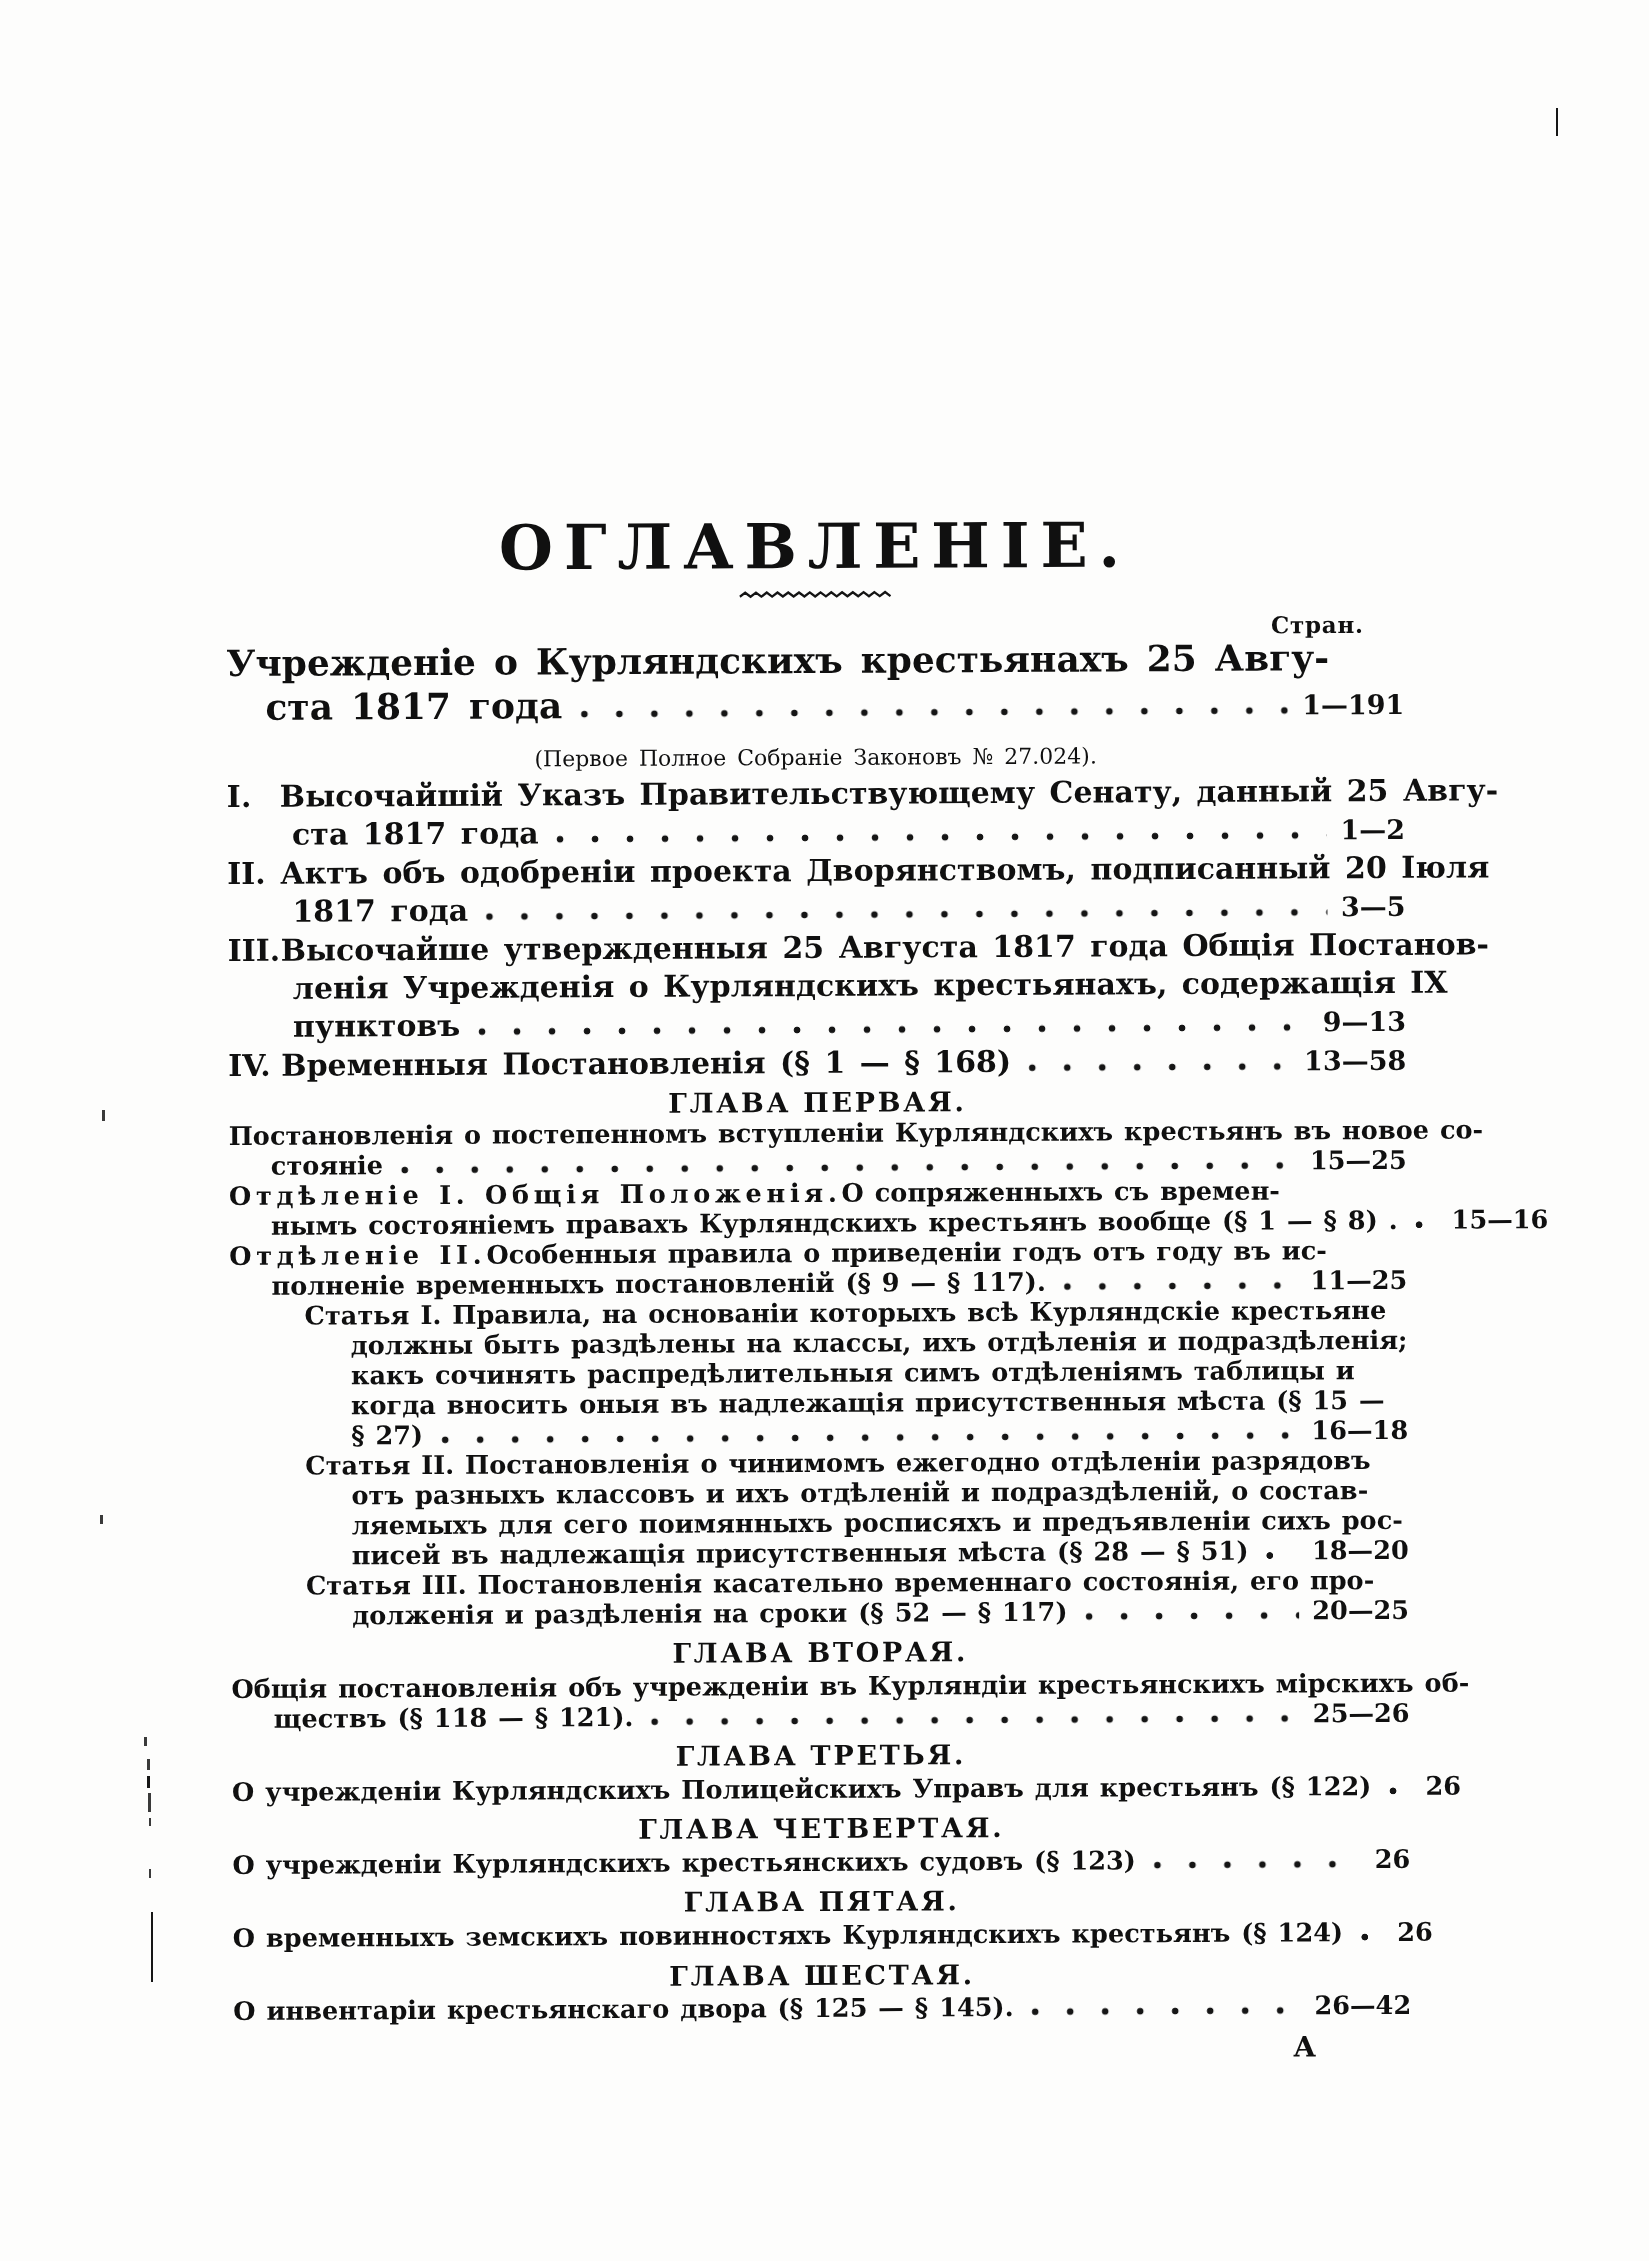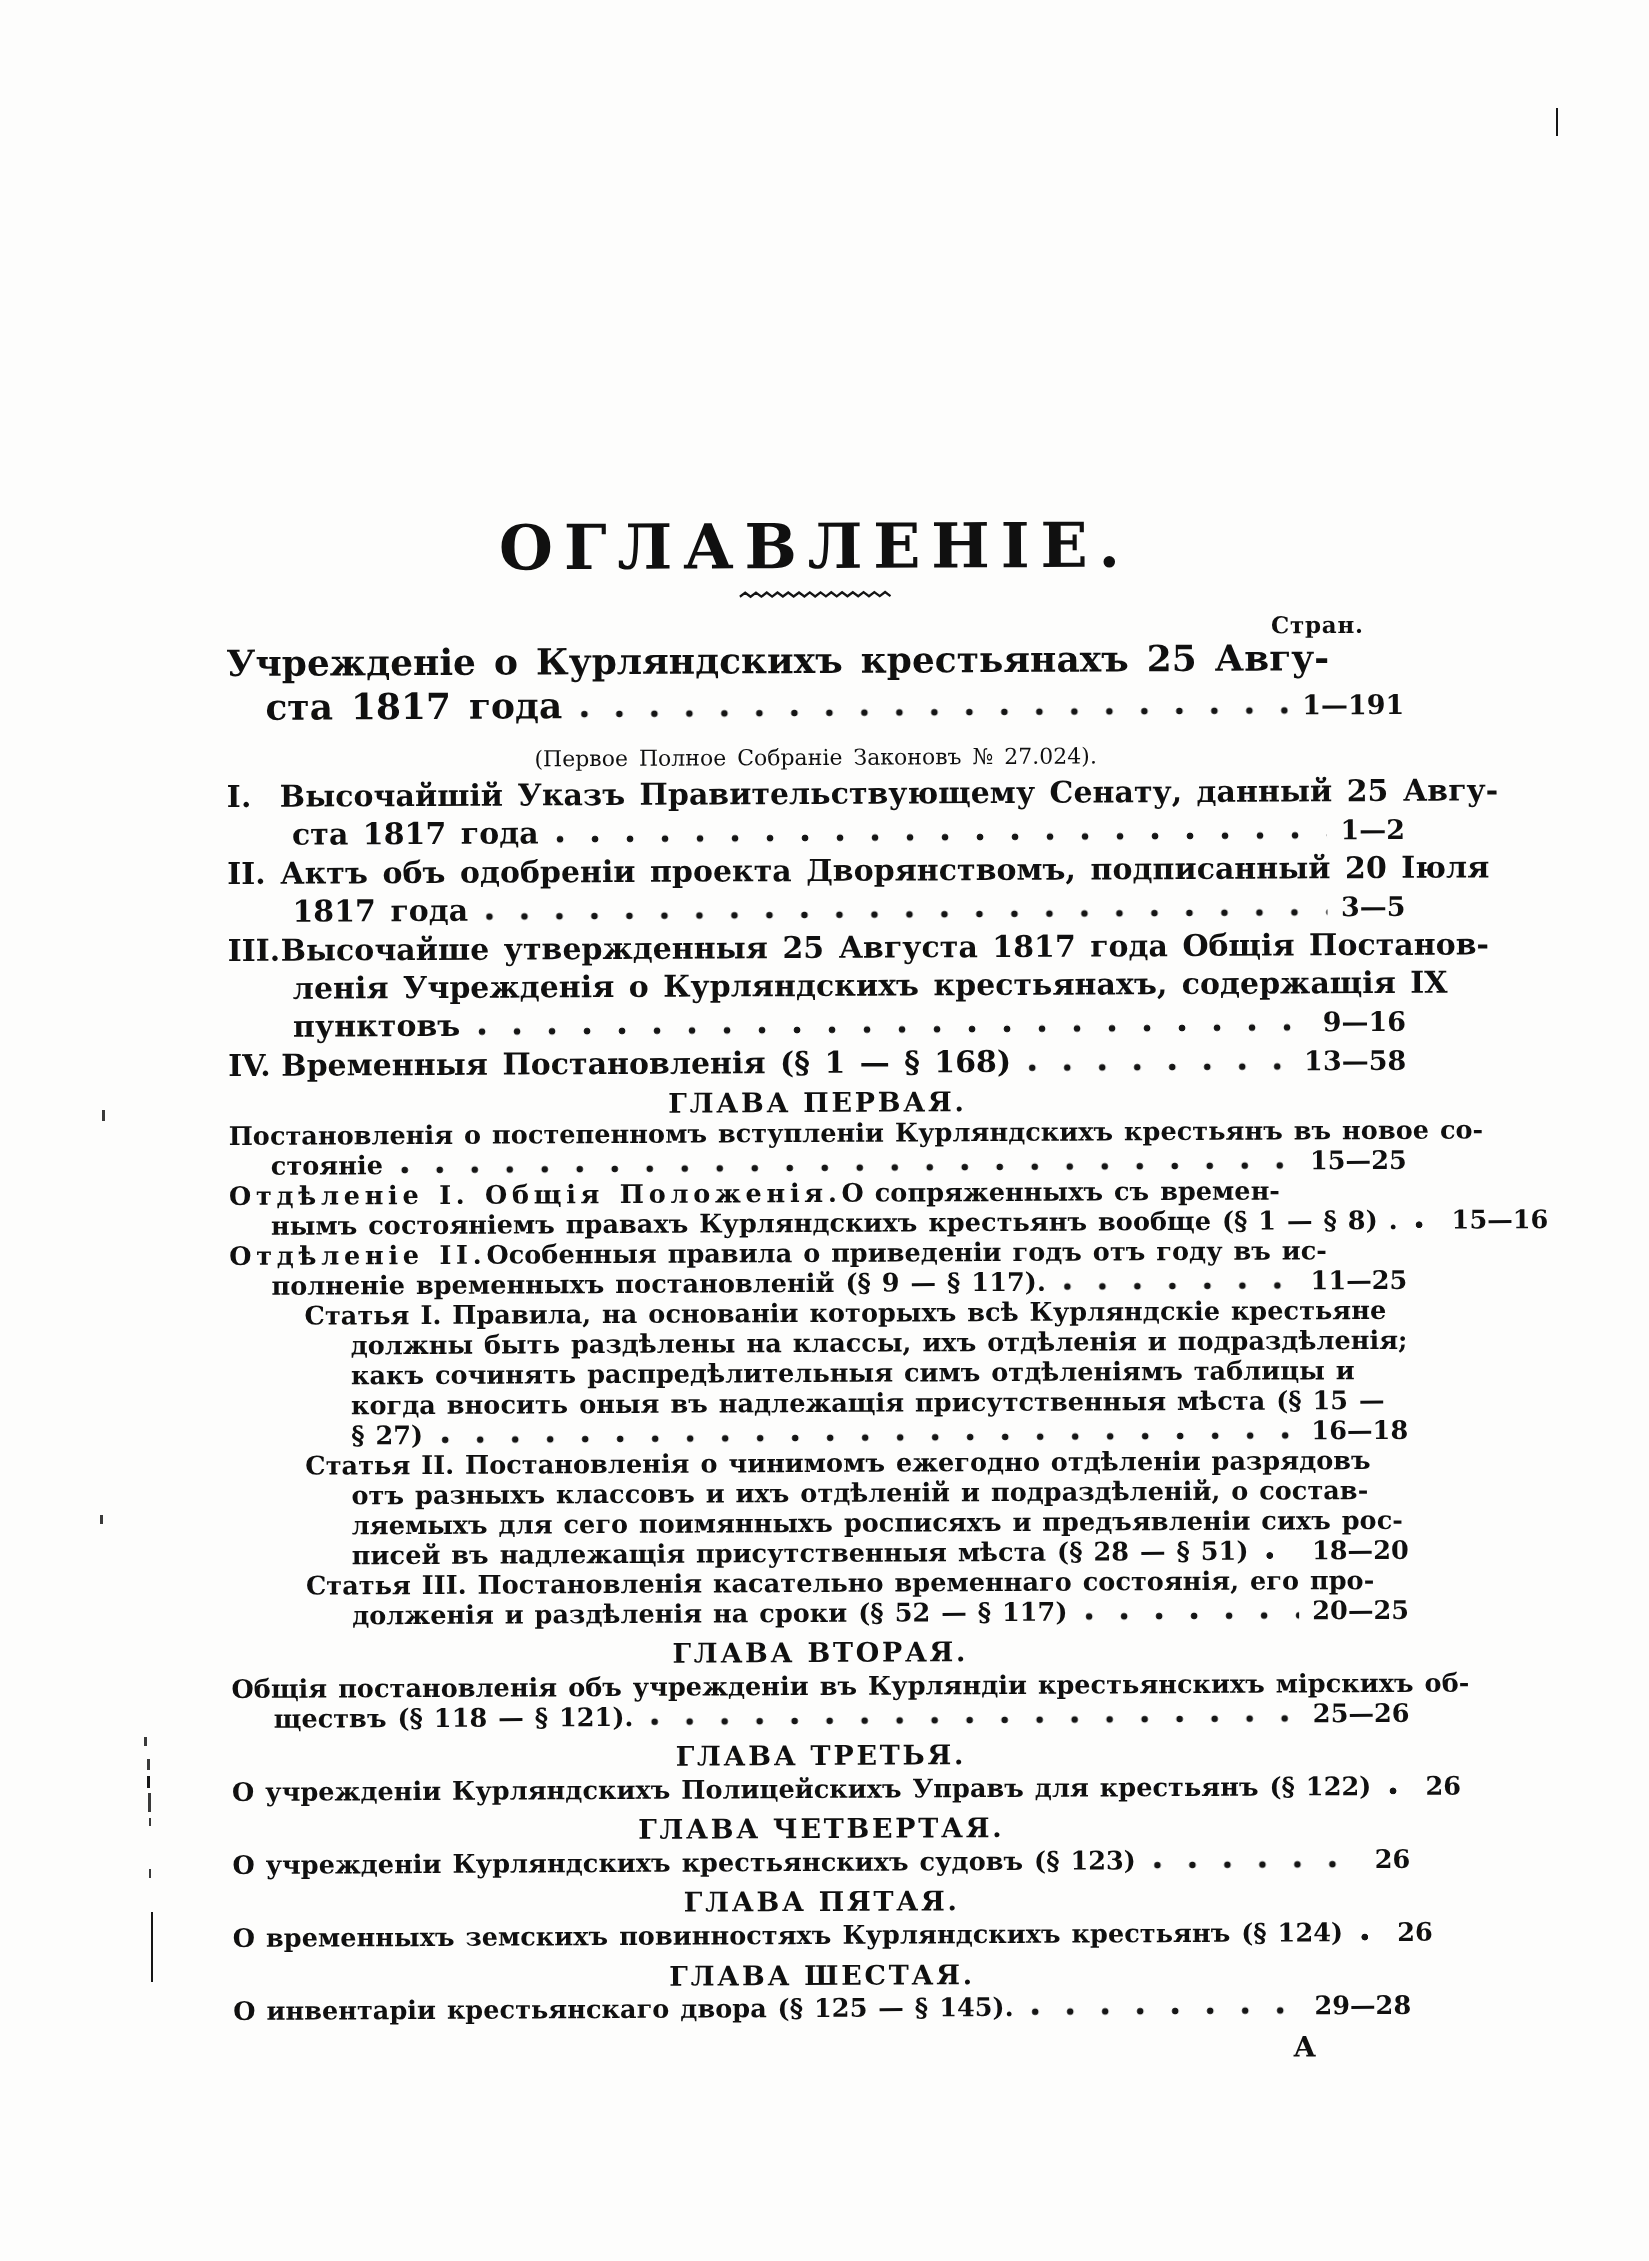--- a/index.html
+++ b/index.html
@@ -123,21 +123,21 @@
       <div class="line item">
         <span class="num">III.</span>
         <span class="seg">Высочайше утвержденныя 25 Августа 1817 года Общія Постанов-</span>
       </div>
       <div class="line item-cont">
         <span class="seg">ленія Учрежденія о Курляндскихъ крестьянахъ, содержащія IX</span>
       </div>
       <div class="line item-cont">
         <span class="seg">пунктовъ</span>
         <span class="dots"></span>
-        <span class="page">9—16</span>
+        <span class="page">9—13</span>
       </div>
       <div class="line item">
         <span class="num">IV.</span>
         <span class="seg">Временныя Постановленія (§ 1 — § 168)</span>
         <span class="dots"></span>
         <span class="page">13—58</span>
       </div>
       <div class="line chapter chapter-tight">
         <span class="seg">ГЛАВА ПЕРВАЯ.</span>
       </div>
@@ -240,21 +240,21 @@
         <span class="seg">О временныхъ земскихъ повинностяхъ Курляндскихъ крестьянъ (§ 124)</span>
         <span class="dots"></span>
         <span class="page">26</span>
       </div>
       <div class="line chapter">
         <span class="seg">ГЛАВА ШЕСТАЯ.</span>
       </div>
       <div class="line body">
         <span class="seg">О инвентаріи крестьянскаго двора (§ 125 — § 145).</span>
         <span class="dots"></span>
-        <span class="page">29—28</span>
+        <span class="page">26—42</span>
       </div>
       <div class="line signature">
         <span class="seg">А</span>
       </div>
     </div>
 
   <div class="artifact" style="left:1556px; top:108px;  width:2px; height:28px;"></div>
   <div class="artifact light" style="left:144px;  top:1737px; width:2.7px; height:9.4px;"></div>
   <div class="artifact light" style="left:147px;  top:1759px; width:2.7px; height:10.8px;"></div>
   <div class="artifact" style="left:147px;  top:1776px; width:2.7px; height:12px;"></div>

